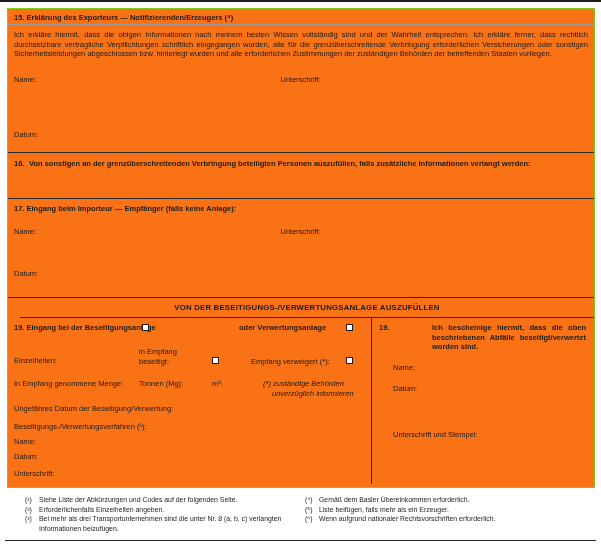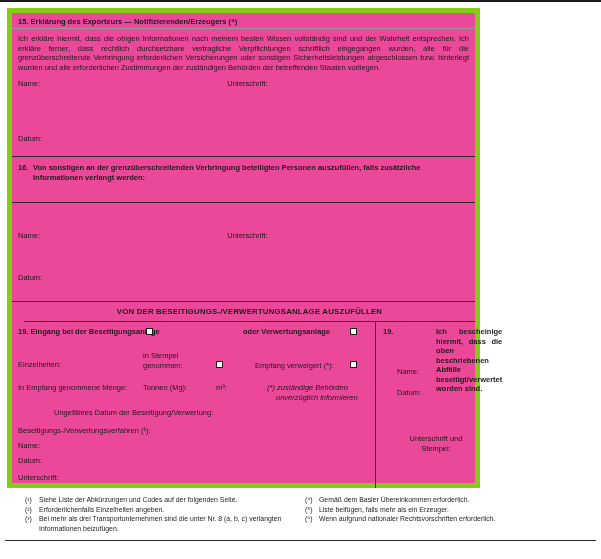--- a/index.html
+++ b/index.html
@@ -8,24 +8,24 @@
     font-family:"Liberation Sans", sans-serif;
     color:#1c1c1c;
     font-size:7.5px;
     line-height:9.5px;
     -webkit-font-smoothing:antialiased;
   }
   .top-line { border-top:2px solid #1a1a1a; width:601px; }
   .form-box {
     position:relative;
     margin:6px 6px 0 7px;
-    width:473px;
+    width:588px;
     height:480px;
-    border:5px solid #84cc16;
-    background:#ec4899;
+    border:1px solid #84cc16;
+    background:#f97316;
   }
   .section { position:relative; border-bottom:1.5px solid #2a2a2a; }
   .sec15 { height:144px; }
   .sec16 { height:46px; }
   .sec17 { height:99px; }
   .banner-row {
     height:20px;
     border-bottom:1.5px solid #2a2a2a;
     display:flex; align-items:center; justify-content:center;
     font-weight:bold; font-size:7.8px; letter-spacing:.2px;margin-left:12px;
@@ -80,50 +80,54 @@
     <div class="abs" style="top:66px; left:46.5%;">Unterschrift:</div>
     <div class="abs" style="top:121px; left:6px;">Datum:</div>
   </div>
 
   <div class="section sec16">
     <div class="abs bold" style="top:6px; left:6px;">16.</div>
     <div class="abs bold" style="top:6px; left:21px; right:8px;">Von sonstigen an der grenzüberschreitenden Verbringung beteiligten Personen auszufüllen, falls zusätzliche Informationen verlangt werden:</div>
   </div>
 
   <div class="section sec17">
+    <div class="abs bold" style="top:5px; left:6px; right:6px;">
+      <span>17.</span>
+      <span>Eingang beim Importeur — Empfänger (falls keine Anlage):</span>
+    </div>
     <div class="abs" style="top:28px; left:6px;">Name:</div>
     <div class="abs" style="top:28px; left:46.5%;">Unterschrift:</div>
     <div class="abs" style="top:70px; left:6px;">Datum:</div>
   </div>
 
   <div class="banner-row">VON DER BESEITIGUNGS-/VERWERTUNGSANLAGE AUSZUFÜLLEN</div>
 
   <div class="sec1819">
     <div class="vdivider"></div>
 
     <div class="abs bold" style="top:5px; left:6px;">
       <span>19.</span>
       <span>Eingang bei der Beseitigungsanlage</span>
     </div>
     <span class="cb abs" style="top:6px; left:134px;"></span>
     <div class="abs bold" style="top:5px; left:231px;">oder Verwertungsanlage</div>
     <span class="cb abs" style="top:6px; left:338px;"></span>
 
     <div class="abs" style="top:38px; left:6px;">Einzelheiten:</div>
-    <div class="abs" style="top:29px; left:131px; width:54px;">in Stempel genommen:</div>
+    <div class="abs" style="top:29px; left:131px; width:54px;">in Empfang beseitigt:</div>
     <span class="cb abs" style="top:39px; left:204px;"></span>
     <div class="abs" style="top:39px; left:243px;">Empfang verweigert (*):</div>
     <span class="cb abs" style="top:39px; left:338px;"></span>
 
     <div class="abs" style="top:61px; left:6px;">In Empfang genommene Menge:</div>
     <div class="abs" style="top:61px; left:131px;">Tonnen (Mg):</div>
     <div class="abs" style="top:61px; left:204px;">m³:</div>
     <div class="abs ital note-hang" style="top:61px; left:243px; width:112px;margin-left:12px;">(*) zuständige Behörden unverzüglich informieren</div>
 
-    <div class="abs" style="top:86px; left:6px;margin-left:36px;">Ungefähres Datum der Beseitigung/Verwertung:</div>
+    <div class="abs" style="top:86px; left:6px;">Ungefähres Datum der Beseitigung/Verwertung:</div>
     <div class="abs" style="top:104px; left:6px;">Beseitigungs-/Verwertungsverfahren (¹):</div>
     <div class="abs" style="top:119px; left:6px;">Name:</div>
     <div class="abs" style="top:134px; left:6px;">Datum:</div>
     <div class="abs" style="top:151px; left:6px;">Unterschrift:</div>
 
     <div class="abs para19" style="top:5px; left:371px; right:8px;gap:39px;">
       <span class="num">19.</span>
       <span class="txt">Ich bescheinige hiermit, dass die oben beschriebenen Abfälle beseitigt/verwertet worden sind.</span>
     </div>
     <div class="abs" style="top:45px; left:385px;">Name:</div>

